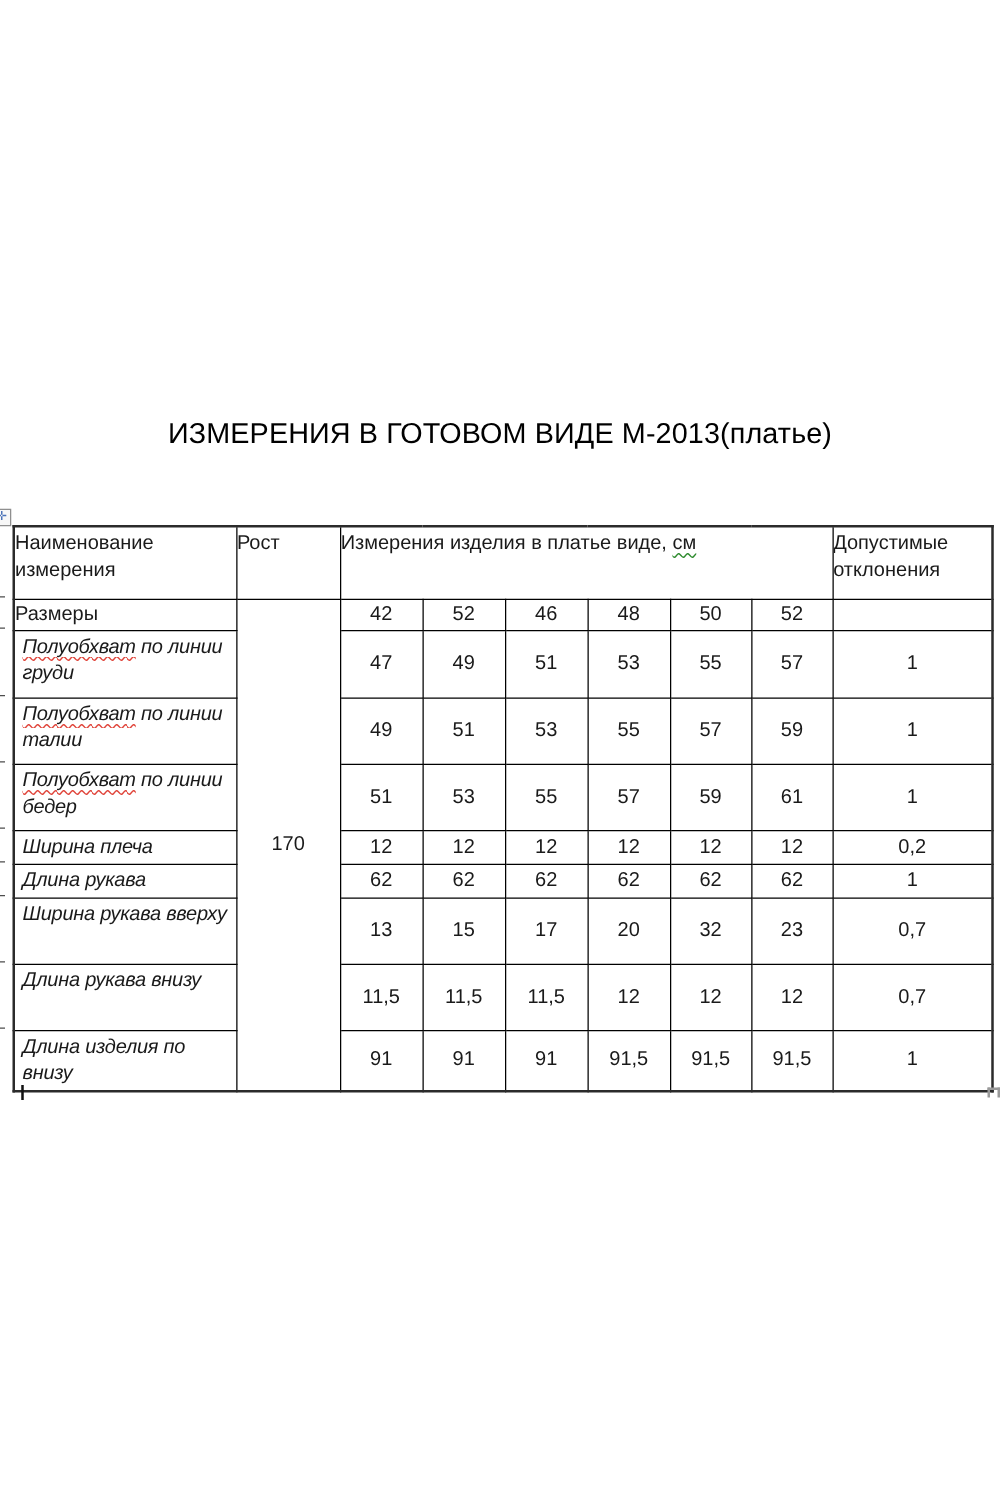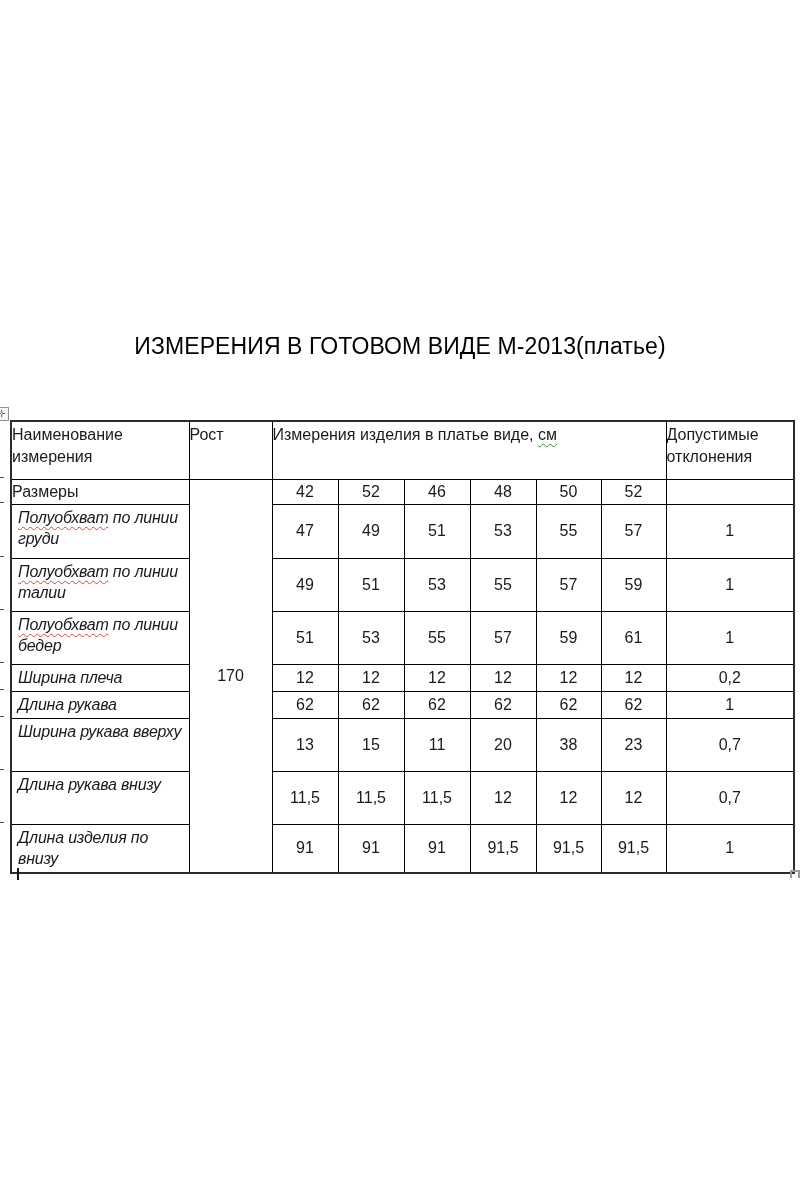--- a/index.html
+++ b/index.html
@@ -225,23 +225,23 @@
       <td class="v">62</td>
       <td class="v">62</td>
       <td class="v">62</td>
       <td class="v">1</td>
     </tr>
 
     <tr style="height:53px">
       <td class="name"><span class="spell"></span><span>Ширина рукава вверху</span></td>
       <td class="v">13</td>
       <td class="v">15</td>
-      <td class="v">11</td>
+      <td class="v">17</td>
       <td class="v">20</td>
-      <td class="v">38</td>
+      <td class="v">32</td>
       <td class="v">23</td>
       <td class="v">0,7</td>
     </tr>
 
     <tr style="height:53px">
       <td class="name"><span class="spell"></span><span>Длина рукава внизу</span></td>
       <td class="v">11,5</td>
       <td class="v">11,5</td>
       <td class="v">11,5</td>
       <td class="v">12</td>

